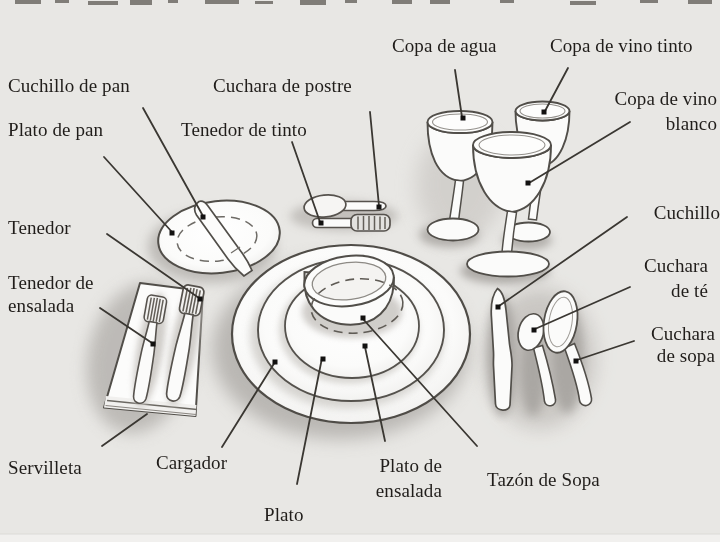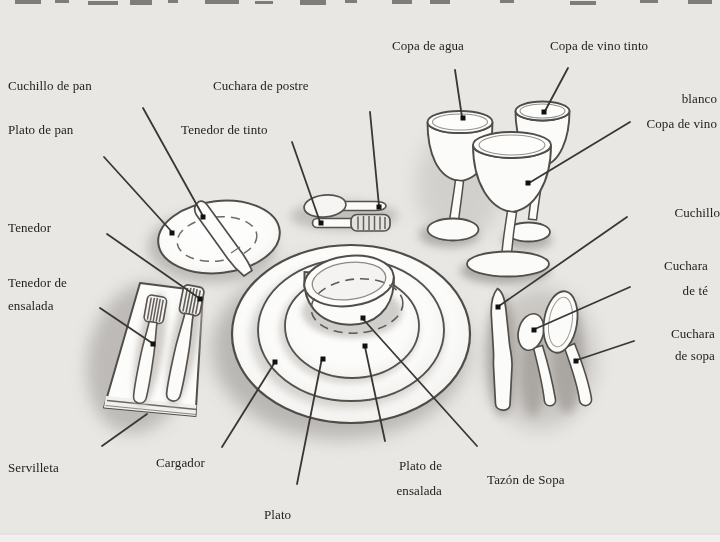--- a/index.html
+++ b/index.html
@@ -10,21 +10,21 @@
   body{font-family:"Liberation Serif", serif; background:#d8d7d5;}
   .stage{
     position:relative;
     width:720px;height:542px;
     overflow:hidden;
     background:var(--background,#e8e7e4);
   }
   .stage svg{position:absolute;left:0;top:0;}
   .lbl{
     position:absolute;
-    font-size:13px;
+    font-size:19px;
     line-height:23px;
     color:var(--ink,#201d1a);
     white-space:nowrap;
     letter-spacing:.1px;
   }
   .lbl.two{white-space:normal;}
   .r{text-align:right;}
   .c{text-align:right;}
 </style>
 </head>
@@ -217,22 +217,22 @@
   </g>
 </svg>
 
   <div class="lbl" style="left:8px;top:118px">Plato de pan</div>
   <div class="lbl" style="left:8px;top:74px">Cuchillo de pan</div>
   <div class="lbl" style="left:213px;top:74px">Cuchara de postre</div>
   <div class="lbl" style="left:181px;top:118px">Tenedor de tinto</div>
   <div class="lbl" style="left:392px;top:34px">Copa de agua</div>
   <div class="lbl" style="left:550px;top:34px">Copa de vino tinto</div>
   <div class="lbl two r" style="right:3px;top:86px;width:140px;line-height:25px">
+    <div>Copa de vino</div>
     <div>blanco</div>
-    <div>Copa de vino</div>
   </div>
   <div class="lbl" style="left:8px;top:216px">Tenedor</div>
   <div class="lbl two" style="left:8px;top:271px;line-height:23px">
     <div>Tenedor de</div>
     <div>ensalada</div>
   </div>
   <div class="lbl r" style="right:0;top:201px">Cuchillo</div>
   <div class="lbl two r" style="right:12px;top:253px;width:110px;line-height:25px">
     <div>Cuchara</div>
     <div>de té</div>

